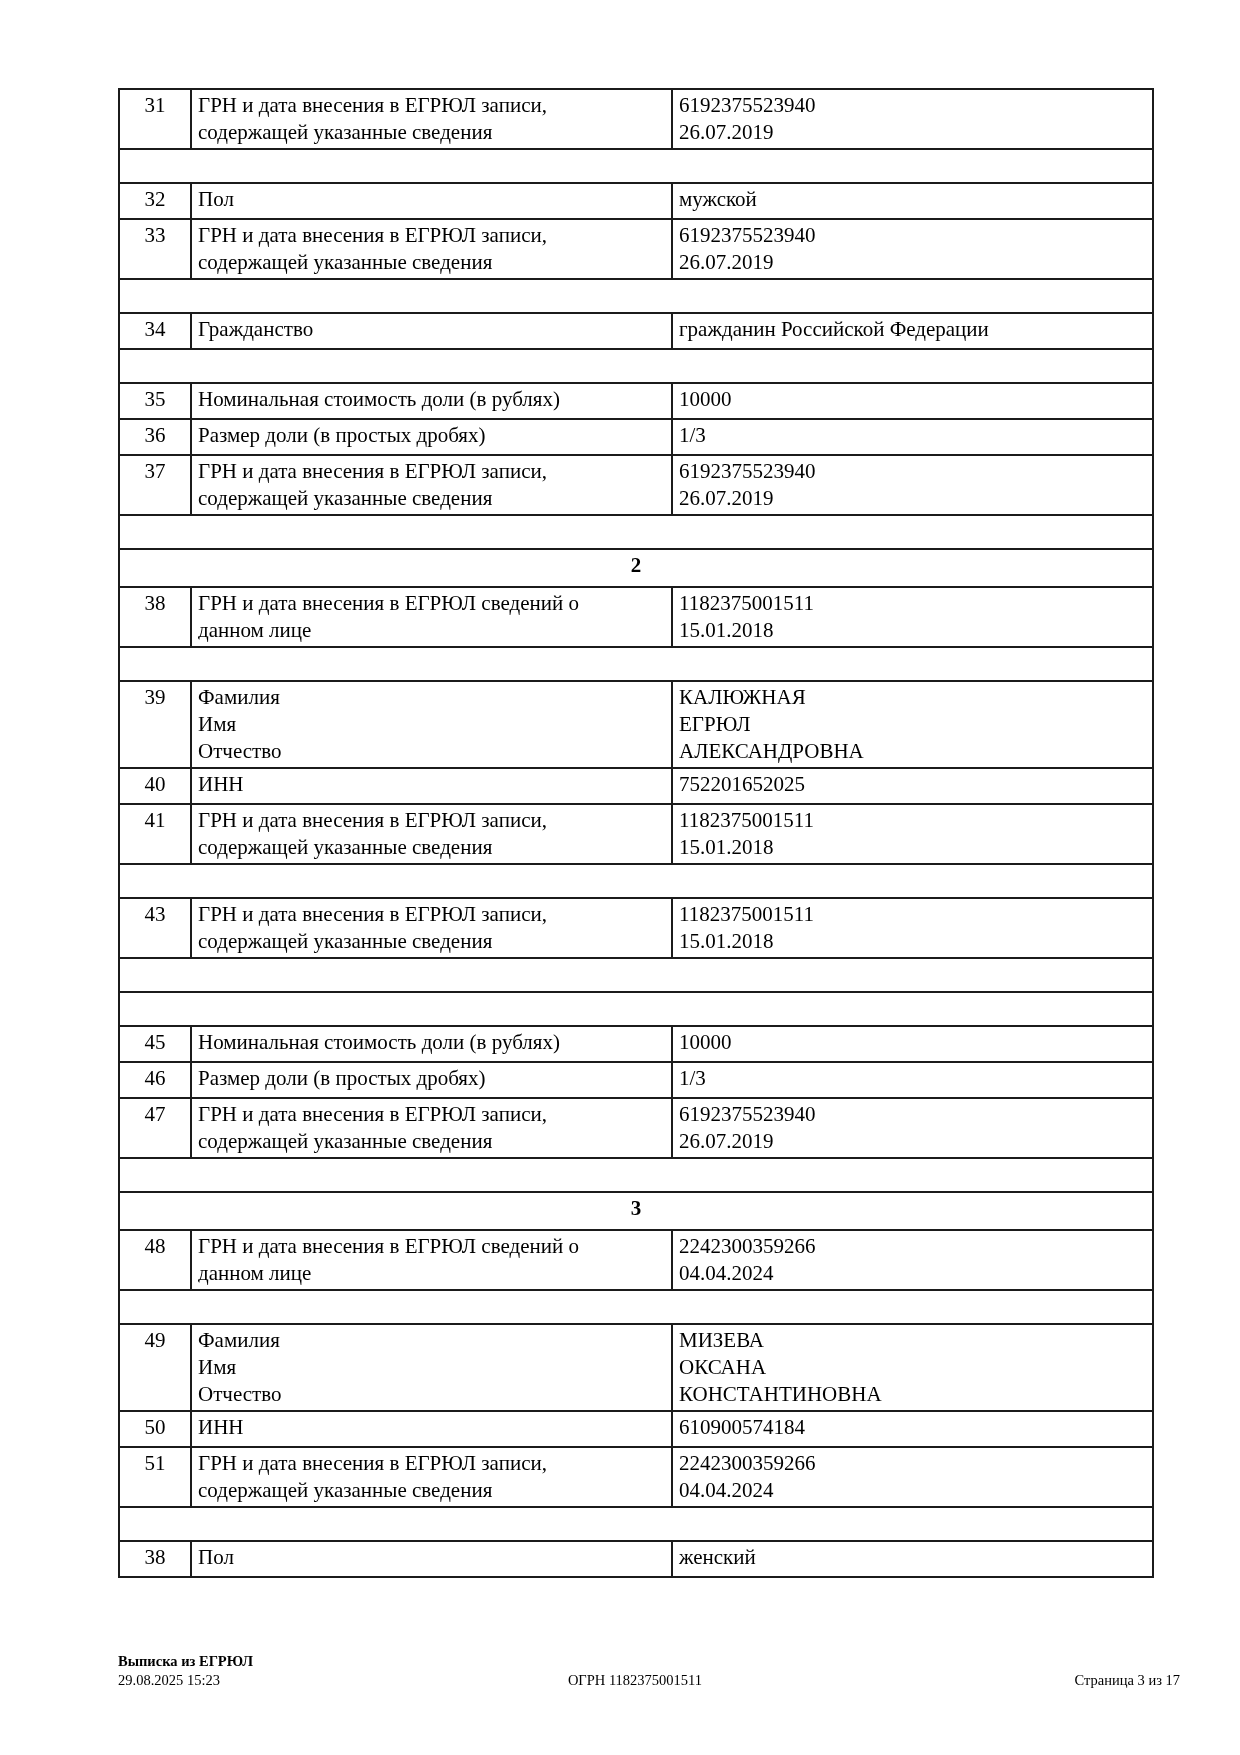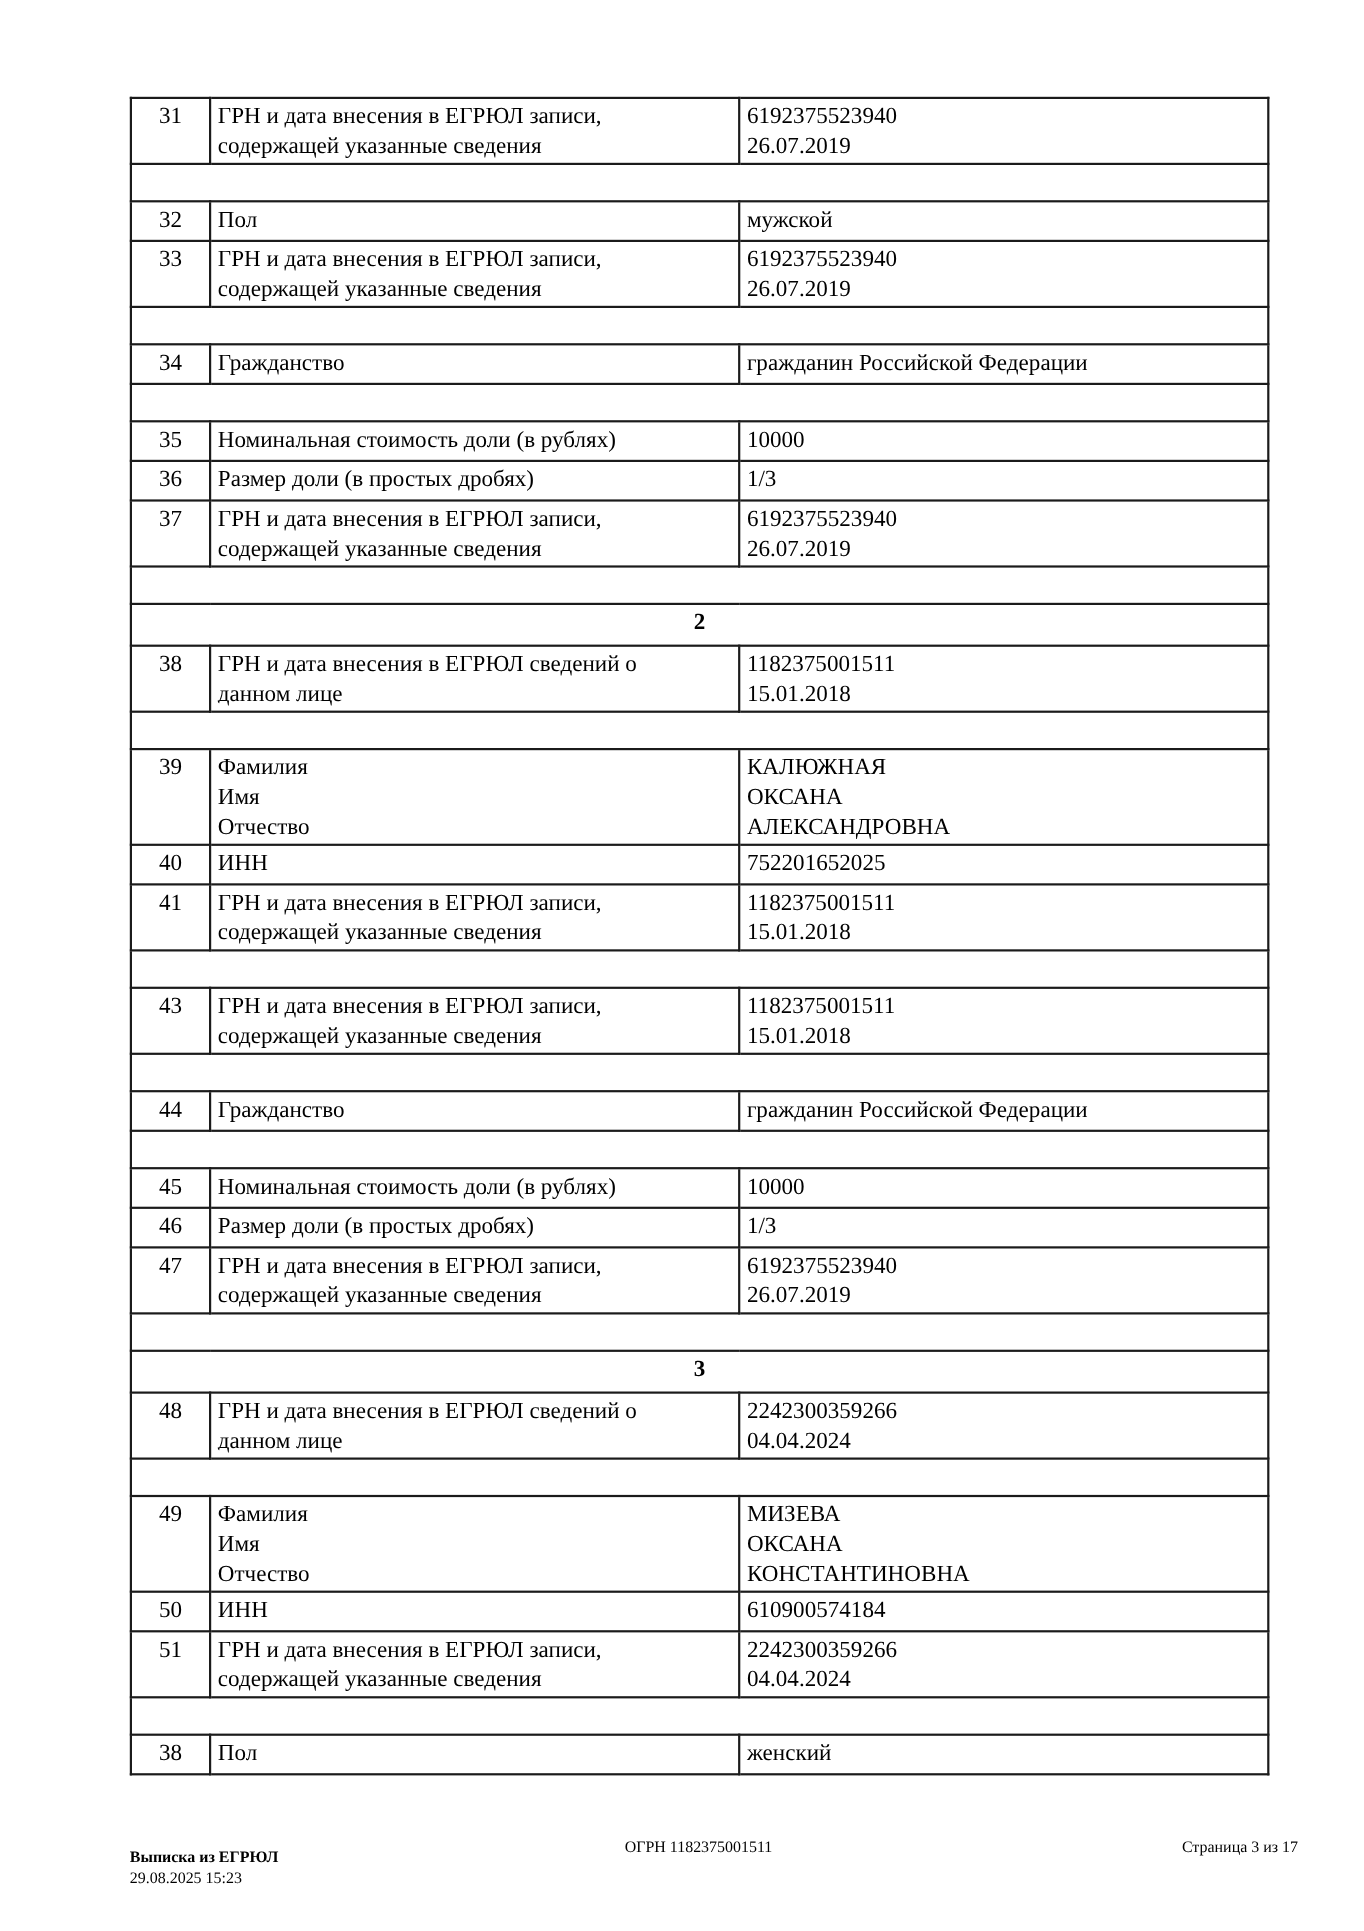--- a/index.html
+++ b/index.html
@@ -54,21 +54,21 @@
     text-align:center;
     font-weight:bold;
   }
   .footer-left{
     position:absolute;
     left:118px;
     top:1652px;
     font-size:14.5px;
     line-height:19px;
   }
-  .footer-left .doc-type{font-weight:bold;margin-top:28px;}
+  .footer-left .doc-type{font-weight:bold;}
   .footer-center{
     position:absolute;
     left:118px;
     top:1671px;
     width:1034px;
     text-align:center;
     font-size:14.5px;
     line-height:19px;
   }
   .footer-right{
@@ -156,21 +156,21 @@
         </tr>
         <tr class="spacer-row">
           <td colspan="3"></td>
         </tr>
         <tr class="r3">
           <td class="cell-num">39</td>
           <td class="cell-label">Фамилия
 Имя
 Отчество</td>
           <td class="cell-value">КАЛЮЖНАЯ
-ОКСАНА
+ЕГРЮЛ
 АЛЕКСАНДРОВНА</td>
         </tr>
         <tr class="r1">
           <td class="cell-num">40</td>
           <td class="cell-label">ИНН</td>
           <td class="cell-value">752201652025</td>
         </tr>
         <tr class="r2">
           <td class="cell-num">41</td>
           <td class="cell-label">ГРН и дата внесения в ЕГРЮЛ записи,
@@ -183,25 +183,20 @@
         </tr>
         <tr class="r2">
           <td class="cell-num">43</td>
           <td class="cell-label">ГРН и дата внесения в ЕГРЮЛ записи,
 содержащей указанные сведения</td>
           <td class="cell-value">1182375001511
 15.01.2018</td>
         </tr>
         <tr class="spacer-row">
           <td colspan="3"></td>
-        </tr>
-        <tr class="r1">
-          <td class="cell-num">44</td>
-          <td class="cell-label">Гражданство</td>
-          <td class="cell-value">гражданин Российской Федерации</td>
         </tr>
         <tr class="spacer-row">
           <td colspan="3"></td>
         </tr>
         <tr class="r1">
           <td class="cell-num">45</td>
           <td class="cell-label">Номинальная стоимость доли (в рублях)</td>
           <td class="cell-value">10000</td>
         </tr>
         <tr class="r1">

